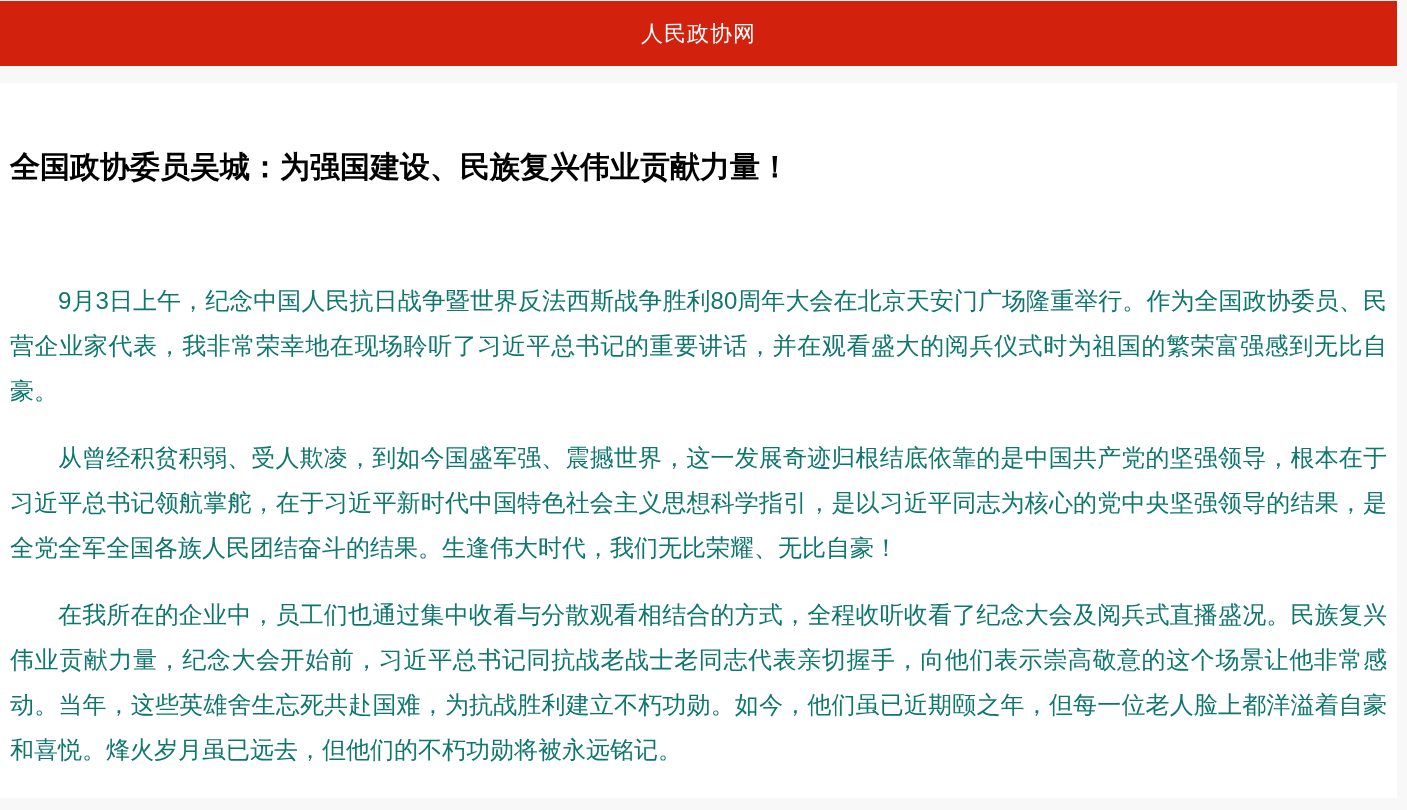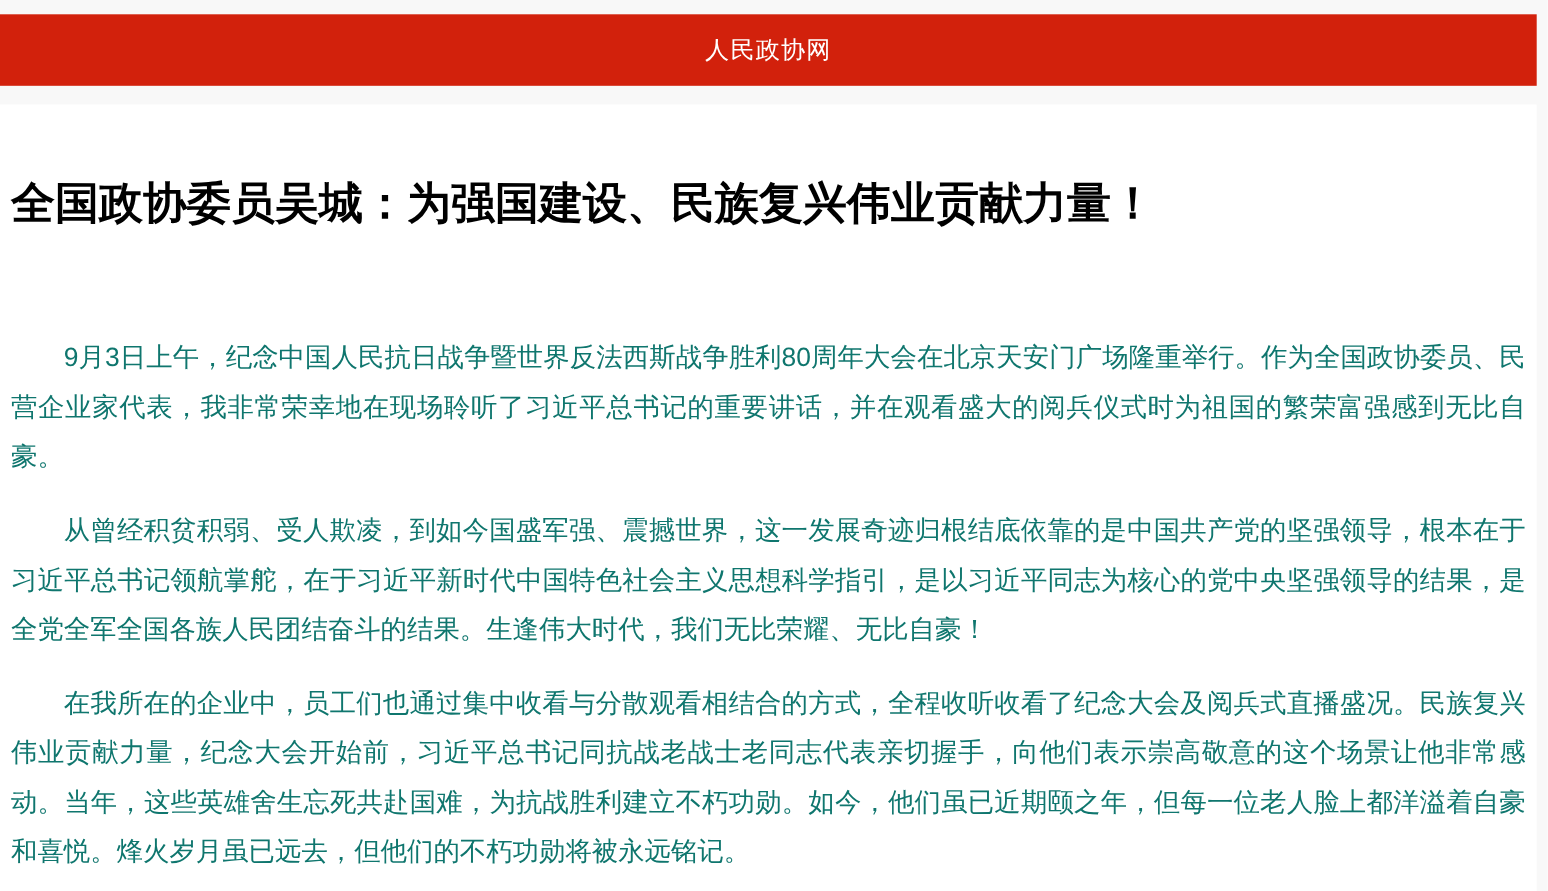--- a/index.html
+++ b/index.html
@@ -3,21 +3,21 @@
 <meta charset="utf-8">
 <style>
   * { margin: 0; padding: 0; box-sizing: border-box; }
   html, body { width: 1407px; height: 810px; overflow: hidden; }
   body {
     background: #f8f8f8;
     font-family: "Liberation Sans", "DejaVu Sans", sans-serif;
   }
   .page {
     width: 1397px;
-    padding-top: 13px;
+    padding-top: 1px;
   }
   .site-header {
     height: 65px;
     background: #d2210c;
     display: flex;
     align-items: center;
     justify-content: center;
   }
   .site-title {
     color: #ffffff;
@@ -25,21 +25,21 @@
     letter-spacing: 1px;
   }
   .content {
     margin-top: 17px;
     background: #ffffff;
     height: 715px;
     padding: 64px 10px 30px 10px;
     overflow: hidden;
   }
   .article-title {
-    font-size: 40px;
+    font-size: 30px;
     line-height: 1.3;
     font-weight: bold;
     color: #000000;
     font-family: "Liberation Sans", "DejaVu Sans", sans-serif;
   }
   .article-body {
     margin-top: 92px;
   }
   .article-body p {
     font-size: 24px;

